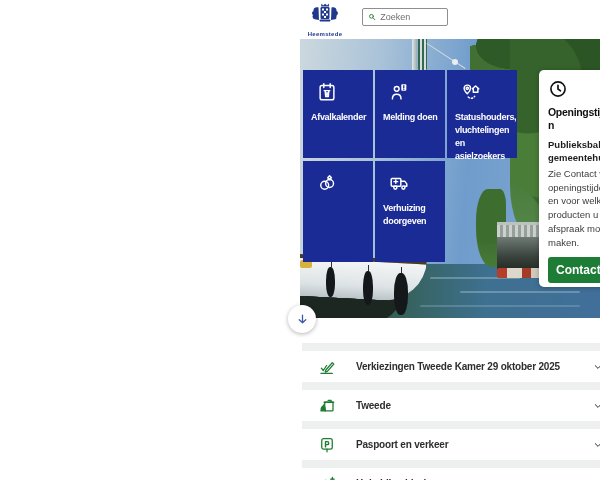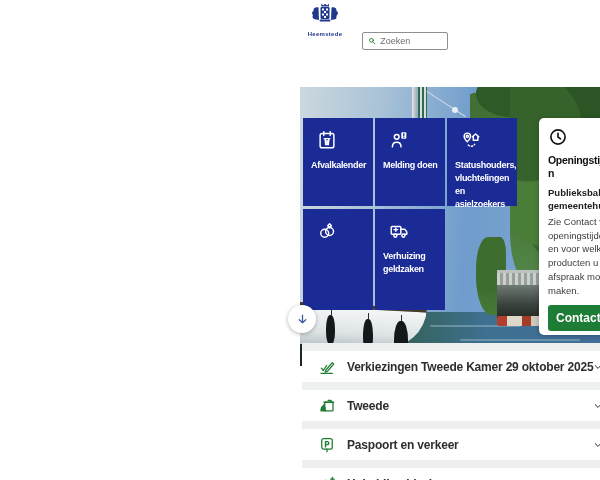--- a/index.html
+++ b/index.html
@@ -8,32 +8,31 @@
     position:relative; width:600px; height:480px; overflow:hidden;
     background:#fff; font-family:"Liberation Sans", sans-serif;
   }
   
   .logo { position:absolute; left:301px; top:2px; width:48px; text-align:center;
           text-decoration:none; cursor:pointer; }
   .logo .wordmark { font-size:6px; font-weight:700; color:#20398c; letter-spacing:.3px; margin-top:1px; }
   .searchbox {
     position:absolute; left:362px; top:8px; width:86px; height:18px;
     border:1px solid #8f8f8f; border-radius:2px; background:#fff;
-    display:flex; align-items:center; padding:4px 5px; gap:4px;margin-top:24px;
+    display:flex; align-items:center; padding:4px 5px; gap:4px;
   }
   .searchbox input {
     border:none; outline:none; width:100%; font-size:9px; color:#444;
     font-family:"Liberation Sans", sans-serif; background:transparent;
   }
   .searchbox input::placeholder { color:#6e6e6e; }
   
   .hero {
     position:absolute; left:300px; top:39px; width:300px; height:279px; overflow:hidden;
     background:linear-gradient(95deg,#ccd8de 0%,#aac3d8 25%,#6f9ccc 55%,#7ba4cf 78%,#5c8ab8 100%);
-    margin-top:48px;
   }
   .hero .layer { position:absolute; }
   .trees-right { right:0; top:0; width:90px; height:202px;
     background:
       radial-gradient(circle at 20% 20%, #35632b 0 30%, transparent 31%),
       radial-gradient(circle at 70% 12%, #2c5525 0 38%, transparent 39%),
       radial-gradient(circle at 45% 55%, #4a7d38 0 40%, transparent 41%),
       radial-gradient(circle at 85% 60%, #3a6b2f 0 45%, transparent 46%),
       linear-gradient(180deg,#2f5c28 0%,#47783a 60%,#55884a 100%);
     border-radius:0 0 0 28%;
@@ -100,21 +99,21 @@
   .scroll-btn { position:absolute; left:288px; top:305px; width:28px; height:28px;
     border-radius:50%; background:#fff; border:none; cursor:pointer;
     box-shadow:0 1px 4px rgba(0,0,0,.3); display:flex; align-items:center; justify-content:center; }
   
   .themes { position:absolute; left:302px; top:343px; width:298px; height:137px;
     background:#eef0f0; overflow:hidden; padding-top:8px; }
   .theme-row { position:relative; width:320px; height:31px; background:#fff; margin-bottom:8px;
     display:flex; align-items:center; padding-left:16px; text-decoration:none; cursor:pointer; }
   .theme-row .ricon { width:18px; height:18px; flex:0 0 18px; }
   .theme-row .ricon svg { width:18px; height:18px; }
-  .rlabel { margin-left:11px; font-size:12px; font-weight:700; color:#2e2e2e; letter-spacing:-0.2px; }
+  .rlabel { margin-left:20px; font-size:10px; font-weight:700; color:#2e2e2e; letter-spacing:-0.2px; }
   .chev { position:absolute; left:291px; top:11px; width:10px; height:10px; }
 </style>
 </head>
 <body>
 
 <div class="page">
 
   <header>
     <a class="logo">
       <svg width="34" height="24" viewBox="0 0 34 24" aria-hidden="true">
@@ -213,21 +212,21 @@
       <a class="tile">
         <span class="ticon">
           <svg viewBox="0 0 24 24" fill="none" stroke="#fff" stroke-width="1.6" stroke-linecap="round" stroke-linejoin="round">
             <rect x="3.5" y="7" width="10.5" height="8.5" rx="1"></rect>
             <path d="M14 10h4.2l2.3 3v2.5h-2.3"></path>
             <circle cx="8" cy="17" r="1.7"></circle>
               <circle cx="16.8" cy="17" r="1.7"></circle>
             <path d="M6.5 10.5h4M8.5 8.8v3.4"></path>
           </svg>
         </span>
-        <span class="tlabel">Verhuizing geldzaken</span>
+        <span class="tlabel">Verhuizing doorgeven</span>
       </a>
     </nav>
 
     <aside class="opening-card">
       <svg class="card-clock" viewBox="0 0 24 24" fill="none" stroke="#111" stroke-width="2" stroke-linecap="round">
         <circle cx="12" cy="12" r="8.5"></circle>
           <path d="M12 7.5V12l3 2.2"></path>
       </svg>
       <h2 class="card-title">Openingstijden</h2>
       <h3 class="card-sub">Publieksbalie gemeentehuis</h3>

